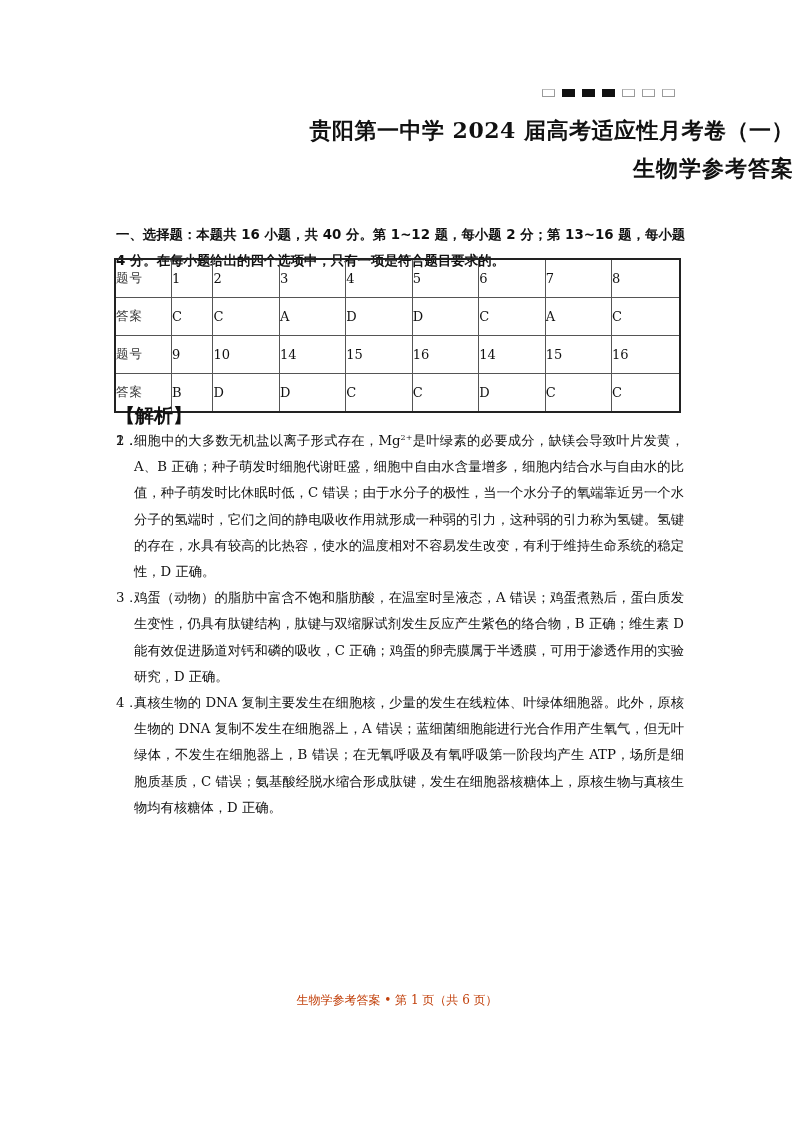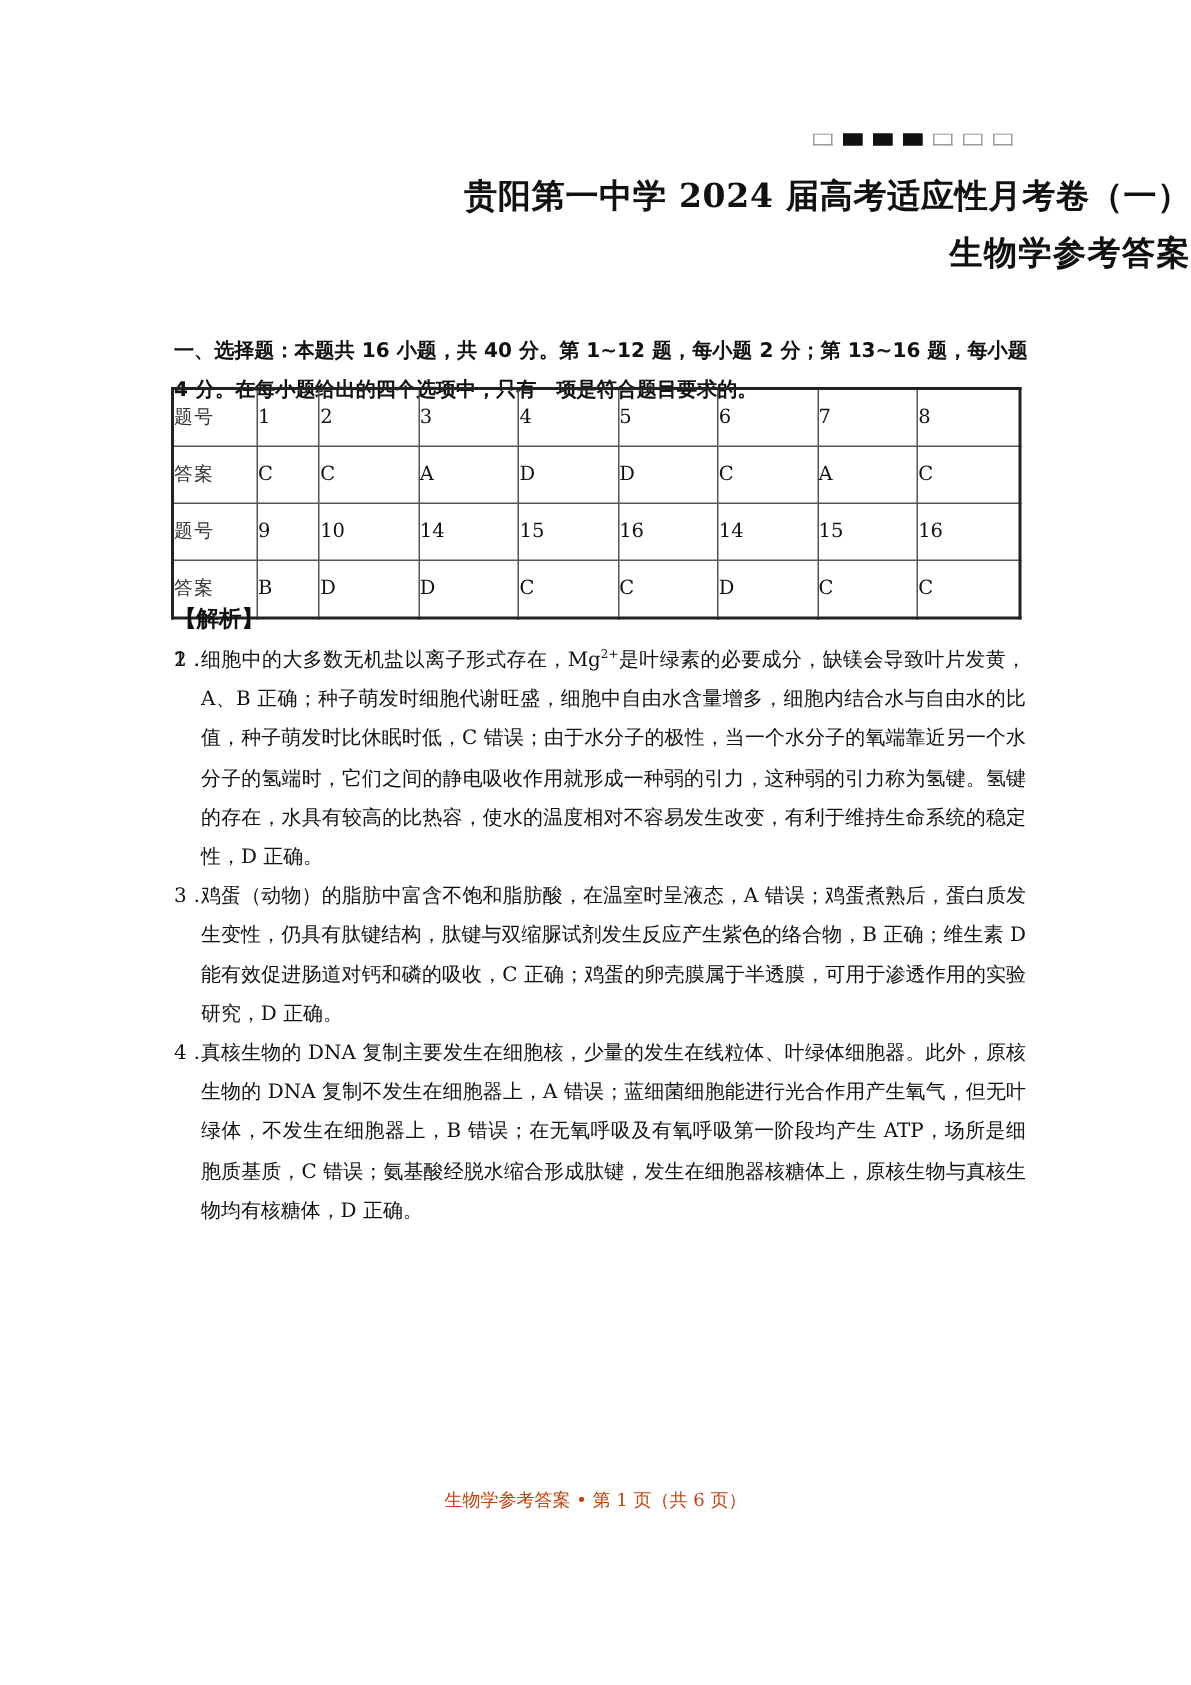--- a/index.html
+++ b/index.html
@@ -10,21 +10,21 @@
   .mark.filled { background: #111; border-color: #111; }
   .title { position: absolute; left: 0; width: 794px; text-align: right; font-weight: bold; }
   .title1 { top: 116px; font-size: 22px; letter-spacing: 0.5px; }
   .title2 { top: 154px; font-size: 22px; letter-spacing: 1px; }
   .intro { position: absolute; left: 116px; width: 570px; top: 203px; font-size: 13.4px; line-height: 26px;
            font-family: "DejaVu Sans", "Liberation Sans", sans-serif; font-weight: bold; margin-top: 19px; }
   table.ans { position: absolute; left: 114px; top: 258px; width: 567px; border-collapse: collapse;
               border: 2px solid #222; font-size: 13px; }
   table.ans td { border: 1px solid #555; height: 37px; text-align: left; padding: 0; }
   table.ans td.head { width: 55px; font-family: "DejaVu Sans", "Liberation Sans", sans-serif; font-size: 12.5px; color: #333; letter-spacing: 1px; }
-  .analysis-label { position: absolute; left: 116px; top: 403px; font-size: 15px; font-weight: bold;
+  .analysis-label { position: absolute; left: 116px; top: 403px; font-size: 19px; font-weight: bold;
                     font-family: Liberation Sans, sans-serif; }
   .items { position: absolute; left: 116px; top: 428px; width: 568px; font-size: 13.3px; line-height: 26.2px; }
   .item { position: relative; padding-left: 18px; text-align: justify; text-align-last: left; }
   .item .num { position: absolute; left: 0; top: 0; }
   sup { font-size: 8px; line-height: 0; }
   .footer { position: absolute; left: 0; width: 794px; top: 992px; text-align: center; font-size: 12px; color: #c2410c; }
 </style>
 </head>
 <body>
 

